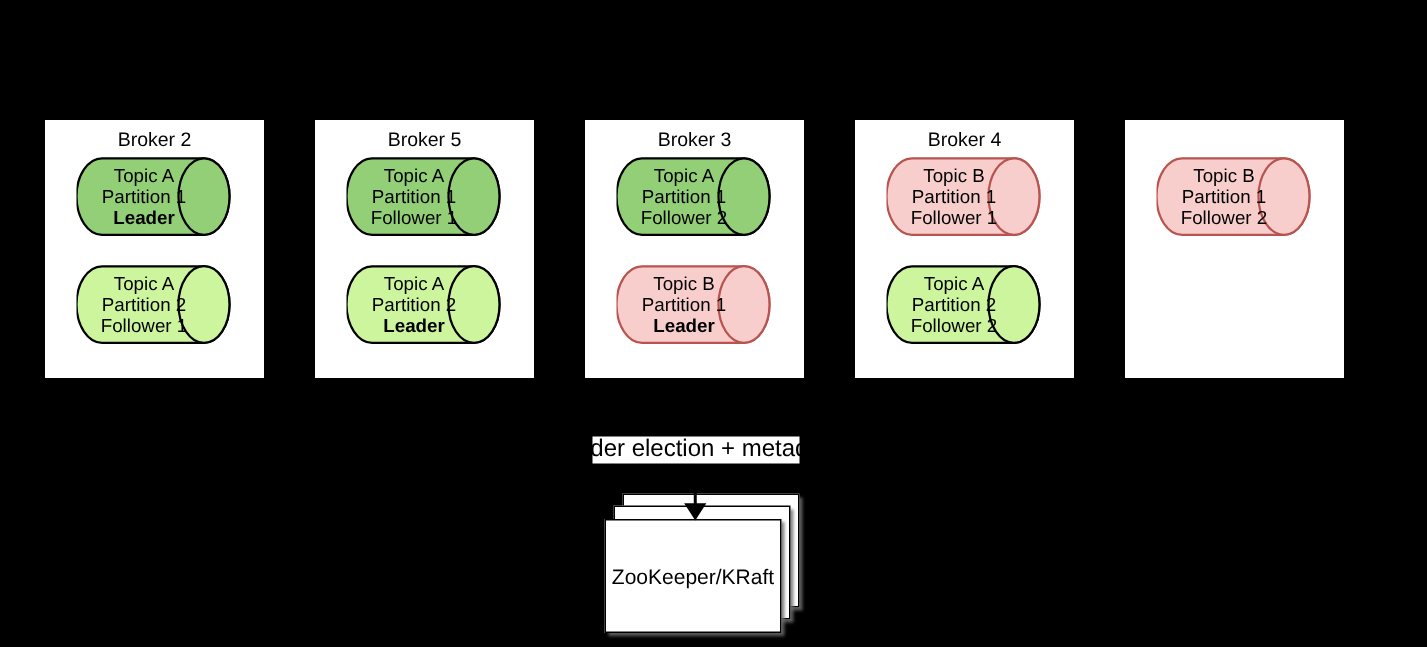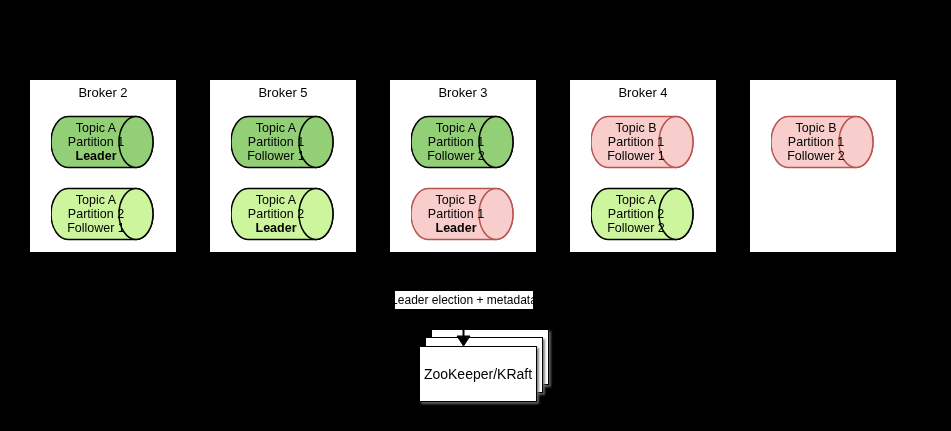--- a/index.html
+++ b/index.html
@@ -9,42 +9,41 @@
     font-family: "Liberation Sans", sans-serif;
     color: #000;
   }
   .broker {
     position: absolute; top: 78px; width: 150px; height: 176px;
     background: #ffffff; border: 2px solid #000; box-sizing: border-box;
   }
   .broker-title {
     text-align: center; margin-top: 5px; font-size: 13px; color: #000;
   }
-  .cyl-list { position: absolute; left: 0; top: 11px; width: 100%; height: 100%; }
+  .cyl-list { position: absolute; left: 0; top: 0; width: 100%; height: 100%; }
   .cylinder {
     position: absolute; left: 21px; width: 104px; height: 54px;
   }
   .cylinder svg { position: absolute; left: 0; top: 0; width: 104px; height: 54px; }
   .cyl-text {
     position: absolute; left: 0; top: 0; right: 14px; bottom: 0;
     display: flex; flex-direction: column; align-items: center; justify-content: center;
     font-size: 12.5px; line-height: 14px; text-align: center; color: #000;
   }
   .cyl-line.bold { font-weight: bold; text-align: center; }
   .arrow-svg { position: absolute; left: 450px; top: 250px; width: 28px; height: 100px; }
   .arrow-label {
     position: absolute; left: 395px; top: 291px; width: 138px; height: 18px;
-    background: #ffffff; font-size: 12px; white-space: nowrap;
+    background: #ffffff; font-size: 16px; white-space: nowrap;
     display: flex; align-items: center; justify-content: center; color: #000;
   }
   .stack-box {
-    position: absolute; width: 118px; height: 56px;
+    position: absolute; width: 118px; height: 76px;
     background: #ffffff; border: 1.5px solid #000; box-sizing: border-box;
     box-shadow: 2px 2px 2px rgba(110,110,110,0.85);
-    margin-left: 16px;
   }
   .stack-back { left: 415px; top: 329px; }
   .stack-mid  { left: 409px; top: 337px; }
   .stack-front {
     left: 403px; top: 346px;
     display: flex; align-items: center; justify-content: center;
     font-size: 14px; color: #000;
   }
 </style>
 </head>

